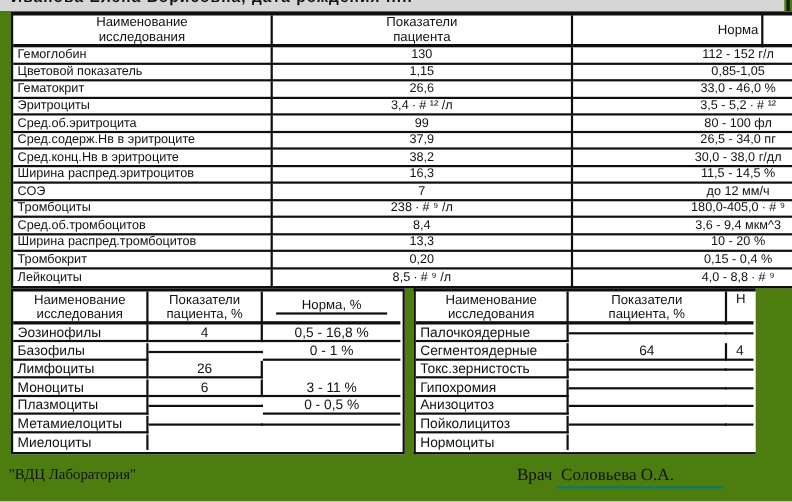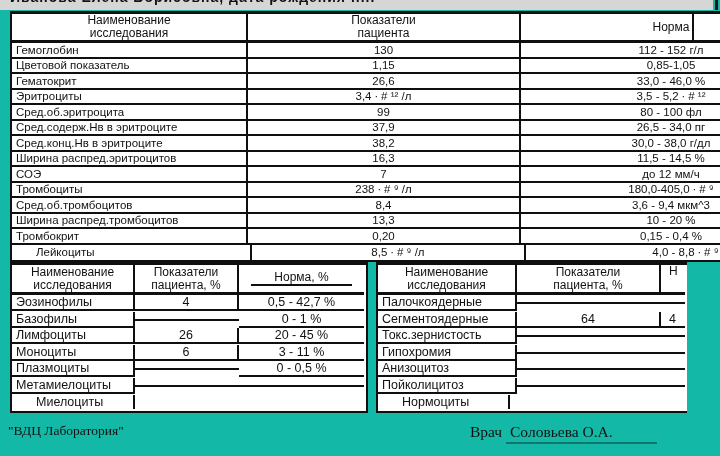--- a/index.html
+++ b/index.html
@@ -1,29 +1,29 @@
 <!DOCTYPE html>
 <html><head>
 <meta charset="utf-8">
 <style>
   html,body{margin:0;padding:0;background:#e8e8e8;}
-  .page{position:relative;width:720px;height:456px;background:#14b8a6;overflow:hidden;
+  .page{position:relative;width:720px;height:456px;background:#4d7c0f;overflow:hidden;
         font-family:"Liberation Sans", sans-serif;color:#121212;}
   
   .strip{position:absolute;left:0;top:0;width:713px;height:10px;background:#d6d6d6;overflow:hidden;}
   .strip span{position:absolute;left:10px;top:-11px;font-weight:bold;font-size:14px;white-space:nowrap;letter-spacing:1px;}
   .strip-mark{position:absolute;left:715px;top:0;width:3px;height:10px;background:#1a1a1a;}
   
   .tbl{position:absolute;border:2px solid #0f0f0f;border-top-width:3px;background:#fff;}
   .tr{display:flex;}
   .td{box-sizing:border-box;border-right:2px solid #0f0f0f;display:flex;align-items:center;
       overflow:hidden;white-space:nowrap;}
   .td.last{border-right:none;}
   .trow .td{border-bottom:2px solid #0f0f0f;}
-  .tr:last-child .td{border-bottom:none;margin-left:20px;}
+  .tr:last-child .td{border-bottom:none;}
   .thead .td{border-bottom:3px solid #0f0f0f;flex-direction:column;justify-content:center;
              text-align:center;font-size:12px;line-height:13px;}
   .name{justify-content:flex-start;padding-left:4px;}
   .val,.norm{justify-content:center;}
   
   .t1{left:10px;top:11px;width:813px;}
   .t1 .trow{height:15.5px;font-size:11.5px;}
   .t1 .thead{height:29px;}
   .t1 .name{width:236px;}
   .t1 .val{width:273px;}
@@ -162,31 +162,30 @@
       <div class="td norm last split">
         <div class="top">
             <span>Норма, %</span>
           </div>
         <div class="bot"></div>
       </div>
     </div>
     <div class="tr trow">
         <div class="td name">Эозинофилы</div>
         <div class="td val">4</div>
-        <div class="td norm last">0,5 - 42,7 %</div>
+        <div class="td norm last">0,5 - 16,8 %</div>
       </div>
     <div class="tr trow">
         <div class="td name">Базофилы</div>
         <div class="td val"></div>
         <div class="td norm last">0 - 1 %</div>
       </div>
     <div class="tr trow">
         <div class="td name">Лимфоциты</div>
         <div class="td val">26</div>
-        <div class="td norm last">20 - 45 %</div>
       </div>
     <div class="tr trow">
         <div class="td name">Моноциты</div>
         <div class="td val">6</div>
         <div class="td norm last">3 - 11 %</div>
       </div>
     <div class="tr trow">
         <div class="td name">Плазмоциты</div>
         <div class="td val"></div>
         <div class="td norm last">0 - 0,5 %</div>

